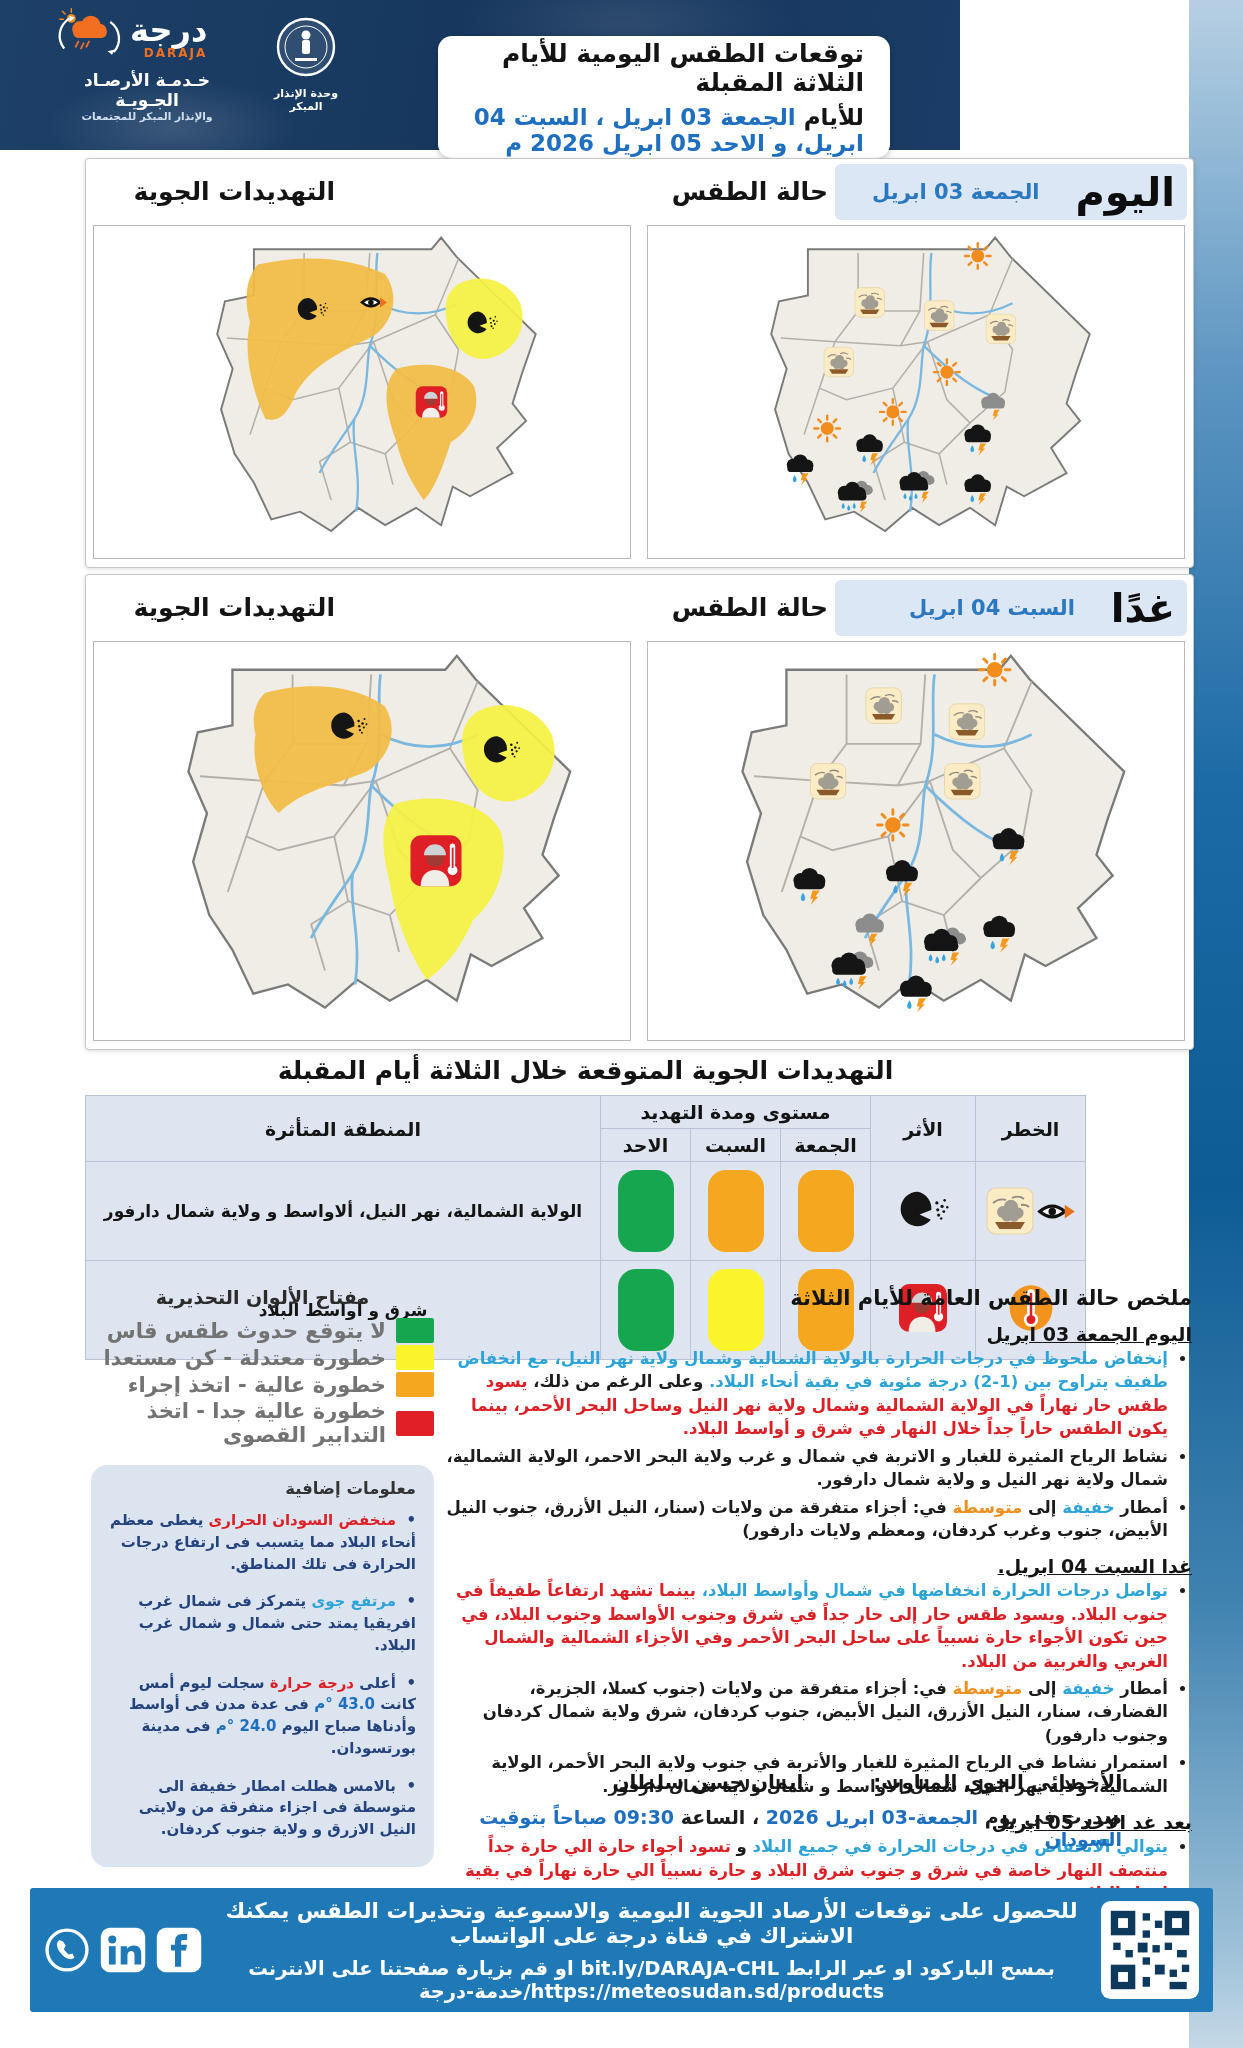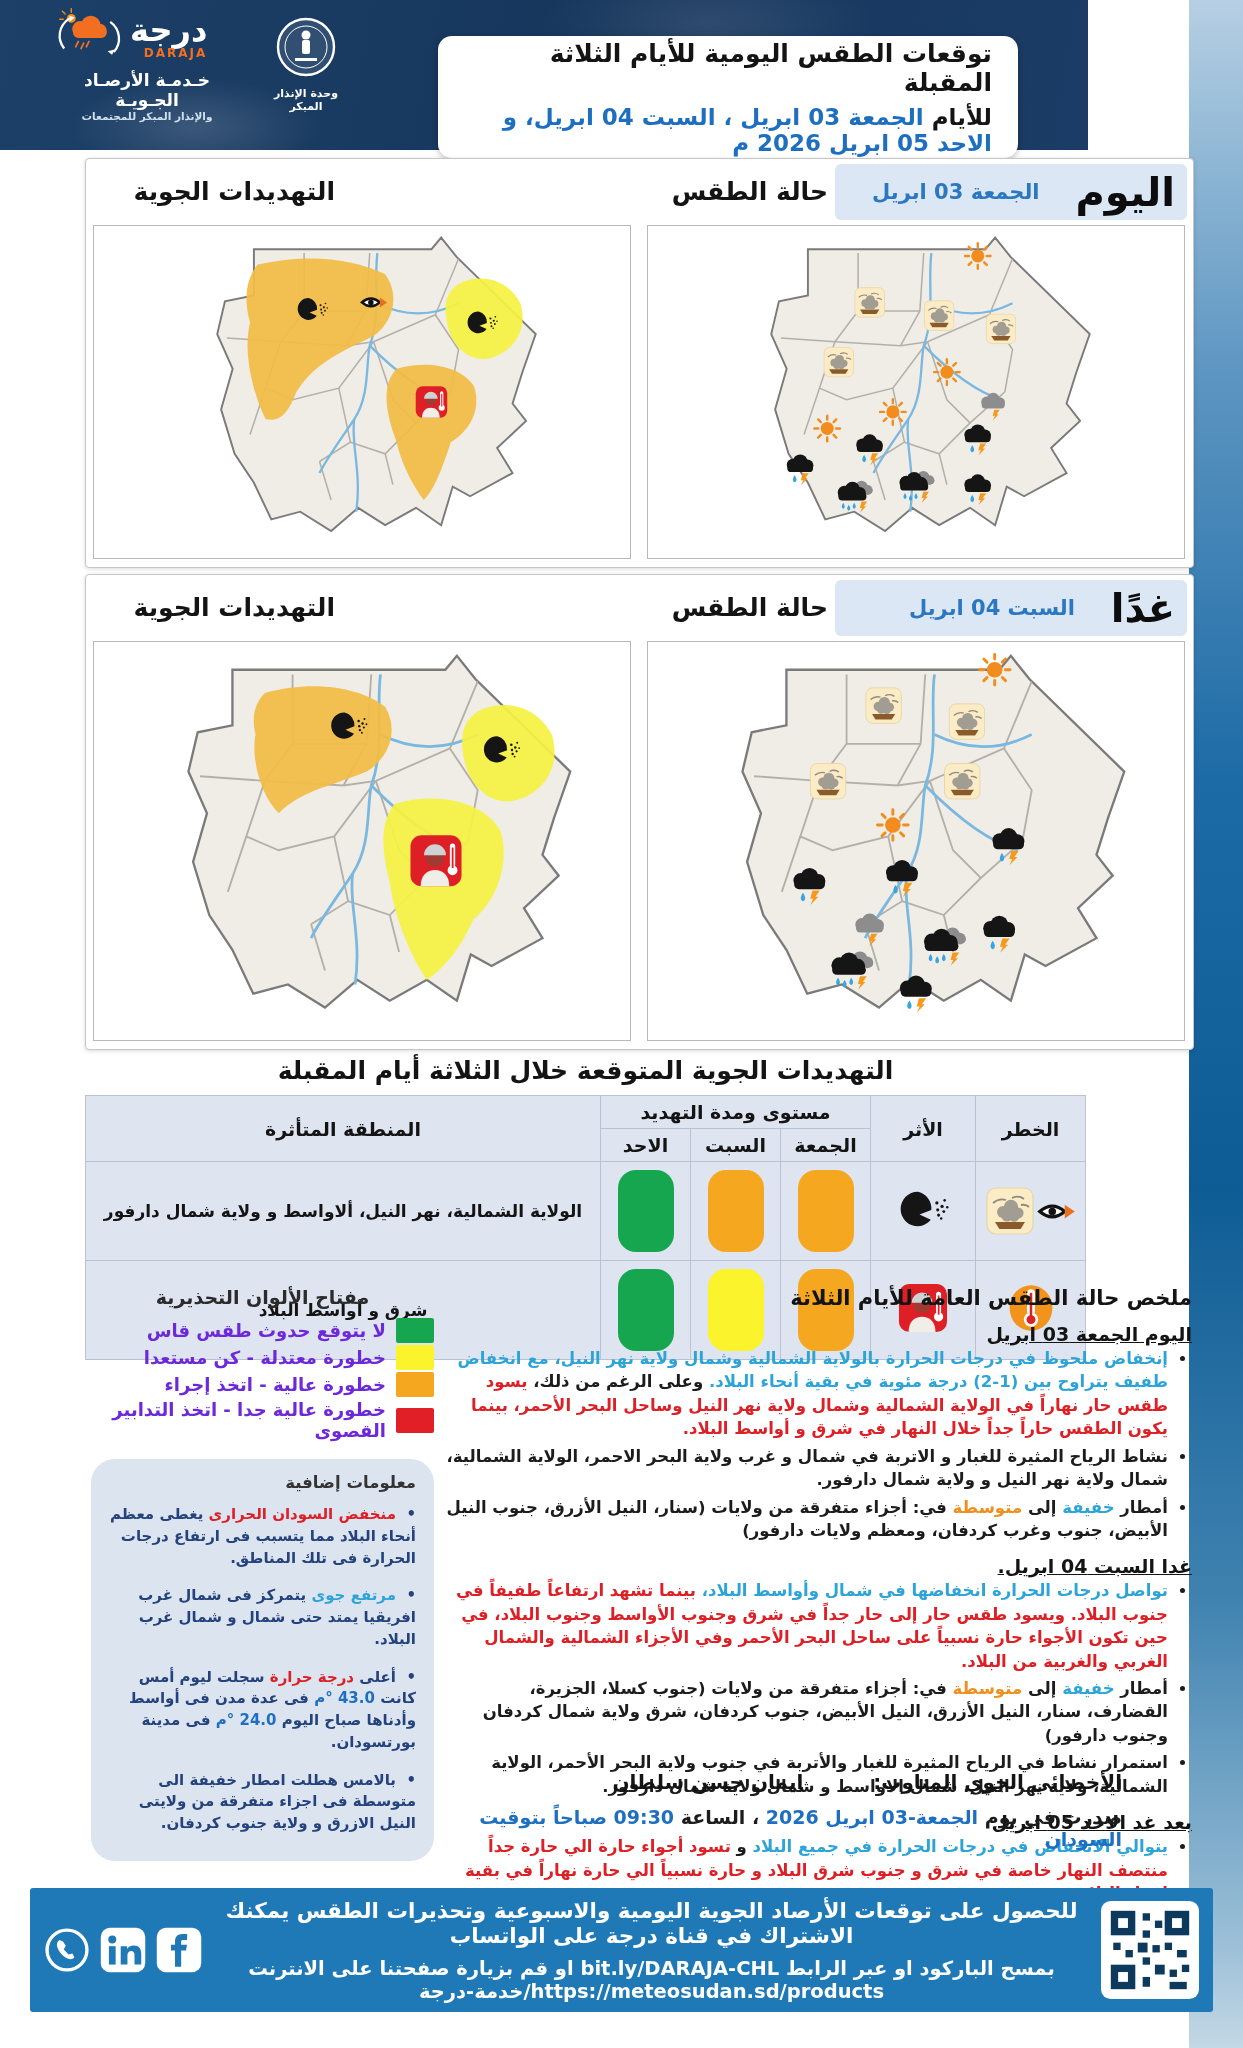--- a/index.html
+++ b/index.html
@@ -2,21 +2,21 @@
 <html lang="ar" dir="rtl"><head>
 <meta charset="utf-8">
 <style>
   html,body{margin:0;padding:0;}
   body{width:1243px;height:2048px;position:relative;overflow:hidden;background:#fff;
        font-family:"DejaVu Sans","Liberation Sans",sans-serif;direction:rtl;}
   
   #sky-strip{position:absolute;top:0;right:0;width:54px;height:100%;
     background:linear-gradient(180deg,#b7cfe3 0%,#9dc0da 5%,#5e96c2 18%,#1d6ba6 38%,#0e5c95 58%,#3f82b0 78%,#9cc0d8 95%,#c4d8e6 100%);}
   
-  #header{position:absolute;top:0;left:0;width:1088px;height:150px;
+  #header{position:absolute;top:0;left:0;width:960px;height:150px;
     background:radial-gradient(180px 70px at 18% 85%,rgba(255,255,255,.14),transparent 70%),
                radial-gradient(240px 90px at 65% 15%,rgba(255,255,255,.10),transparent 70%),
                linear-gradient(100deg,#1d4068,#16365c 55%,#1b3c66);}
   .logo{position:absolute;left:52px;top:6px;width:190px;color:#fff;}
   .logo-row{display:flex;flex-direction:row-reverse;align-items:center;gap:4px;}
   .logo-ar{font-size:32px;font-weight:800;color:#fff;line-height:1;}
   .logo-en{font-size:12px;font-weight:800;color:#f26f21;letter-spacing:2px;}
   .logo-tag1{font-size:17px;font-weight:800;color:#fff;text-align:center;margin-top:2px;}
   .logo-tag2{font-size:10.5px;font-weight:700;color:#cfe0f0;text-align:center;}
   .emblem{position:absolute;left:258px;top:16px;width:96px;text-align:center;}
@@ -59,22 +59,22 @@
   #info-zone{position:absolute;left:85px;width:1107px;top:1286px;height:580px;}
   #sum-col{position:absolute;right:0;top:0;width:748px;text-align:right;}
   #summary-title{font-size:21px;font-weight:700;color:#141414;margin:0 0 10px;}
   .sum-head{font-size:19px;font-weight:800;color:#141414;text-decoration:underline;margin:13px 0 2px;}
   #sum-col ul{margin:0 0 4px;padding-right:24px;}
   #sum-col li{font-size:16.5px;font-weight:700;line-height:1.42;margin-bottom:4px;color:#1c1c1c;}
   #left-col{position:absolute;right:758px;left:6px;top:0;}
   #legend-title{font-size:19px;font-weight:800;color:#2b2b2b;text-align:center;margin:0 0 10px;}
   .legend-row{display:flex;align-items:center;gap:10px;margin-bottom:2px;}
   .legend-sw{width:38px;height:25px;border-radius:2px;flex:0 0 auto;}
-  .legend-label{font-size:18px;font-weight:700;color:#6d28d9;}
-  #info-box{margin-top:18px;background:#dce4f0;border-radius:24px;padding:14px 18px 10px;}
+  .legend-label{font-size:21px;font-weight:700;color:#737373;}
+  #info-box{margin-top:18px;background:#dce4f0;border-radius:16px;padding:14px 18px 10px;}
   #info-title{font-size:16.5px;font-weight:800;color:#333;margin:0 0 12px;}
   #info-box p{font-size:15px;font-weight:700;line-height:1.45;margin:0 0 16px;color:#24427c;}
   .seg-cyan{color:#2da4d8;} .seg-red{color:#dd2026;} .seg-orange{color:#ef8f1d;}
   .seg-black{color:#1c1c1c;} .seg-navy{color:#24427c;} .seg-blue{color:#1f6fc0;}
   .seg-w{color:#fff;} .seg-wb{color:#fff;font-weight:800;}
   #signature{position:absolute;right:0;top:484px;width:748px;padding-right:70px;box-sizing:border-box;text-align:right;}
   #sig-line{display:flex;gap:70px;font-size:20px;font-weight:800;color:#141414;}
   #issued-line{margin-top:12px;font-size:19px;font-weight:800;}
   
   #footer{position:absolute;left:30px;width:1183px;top:1888px;height:124px;background:#1e79b6;border-radius:3px;

